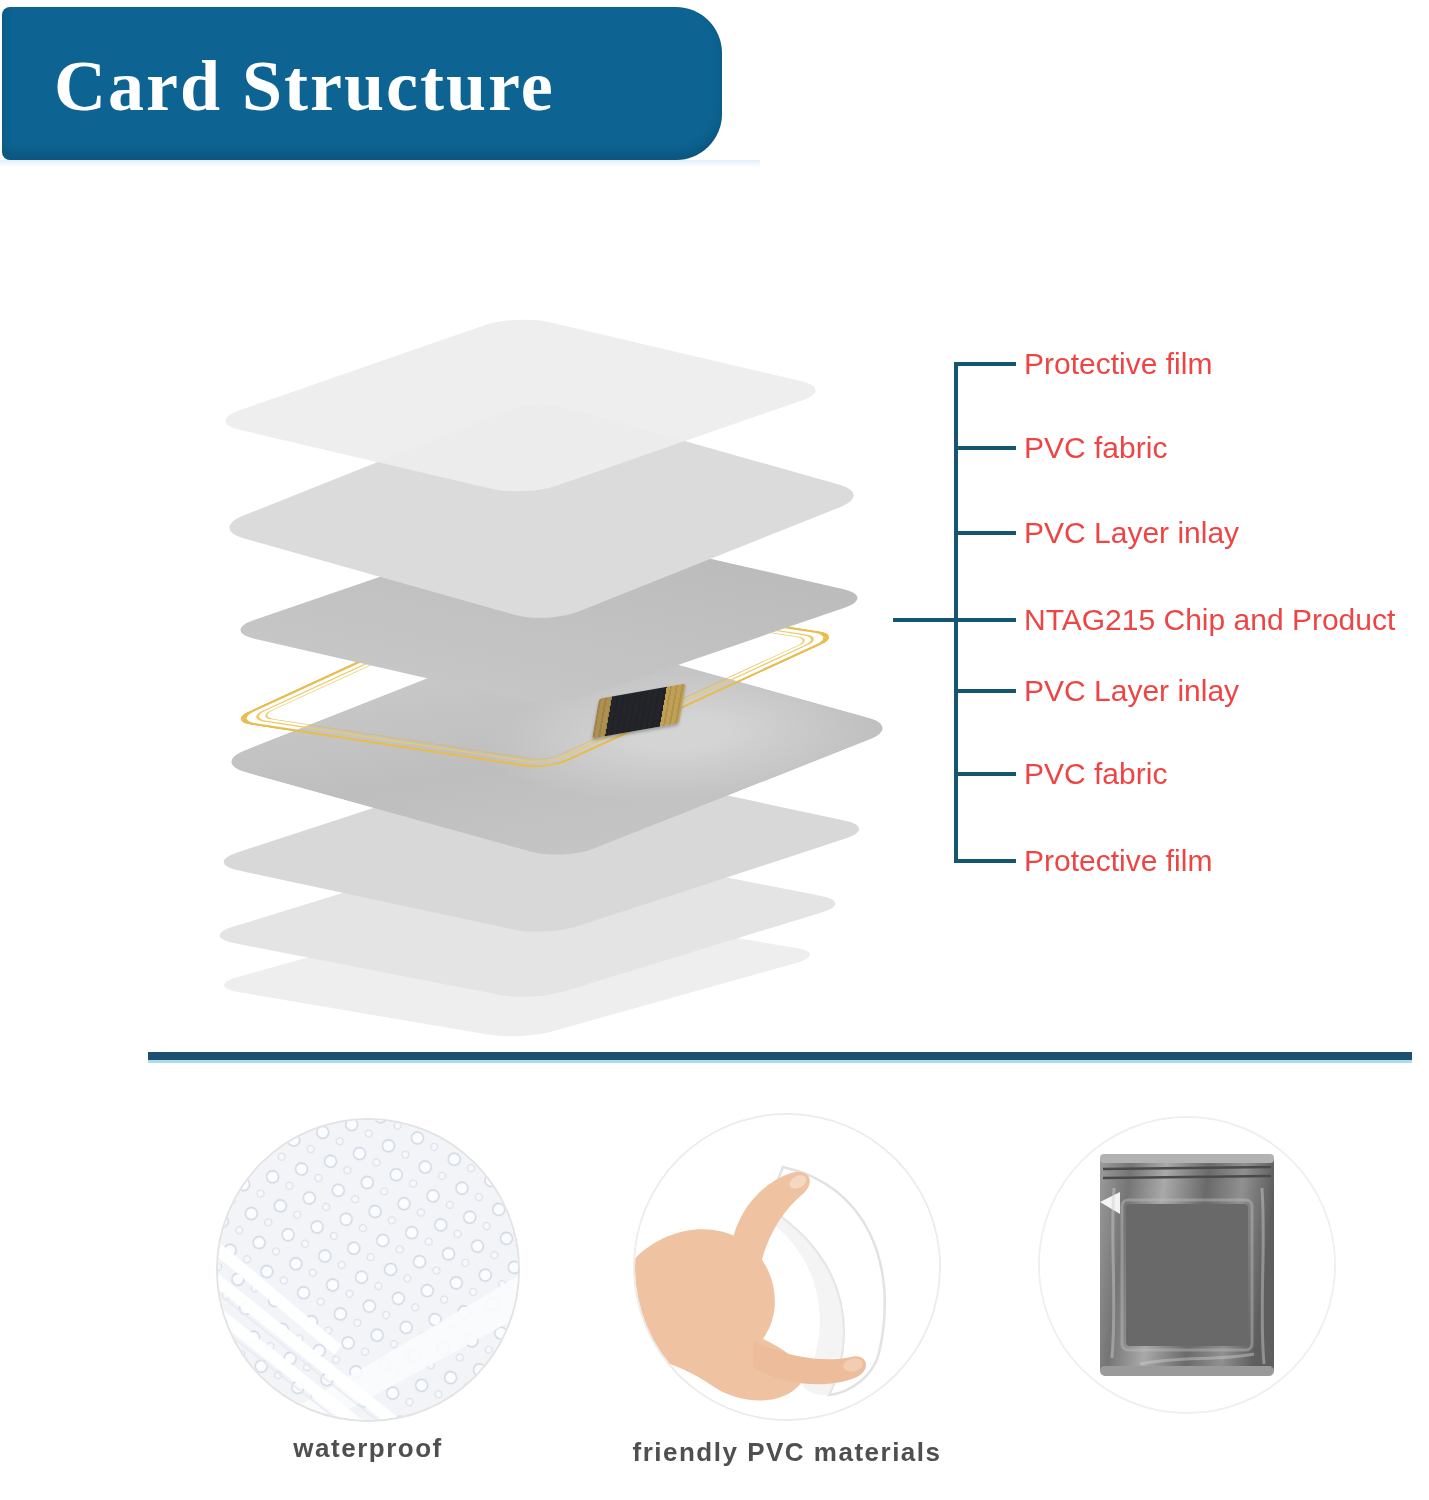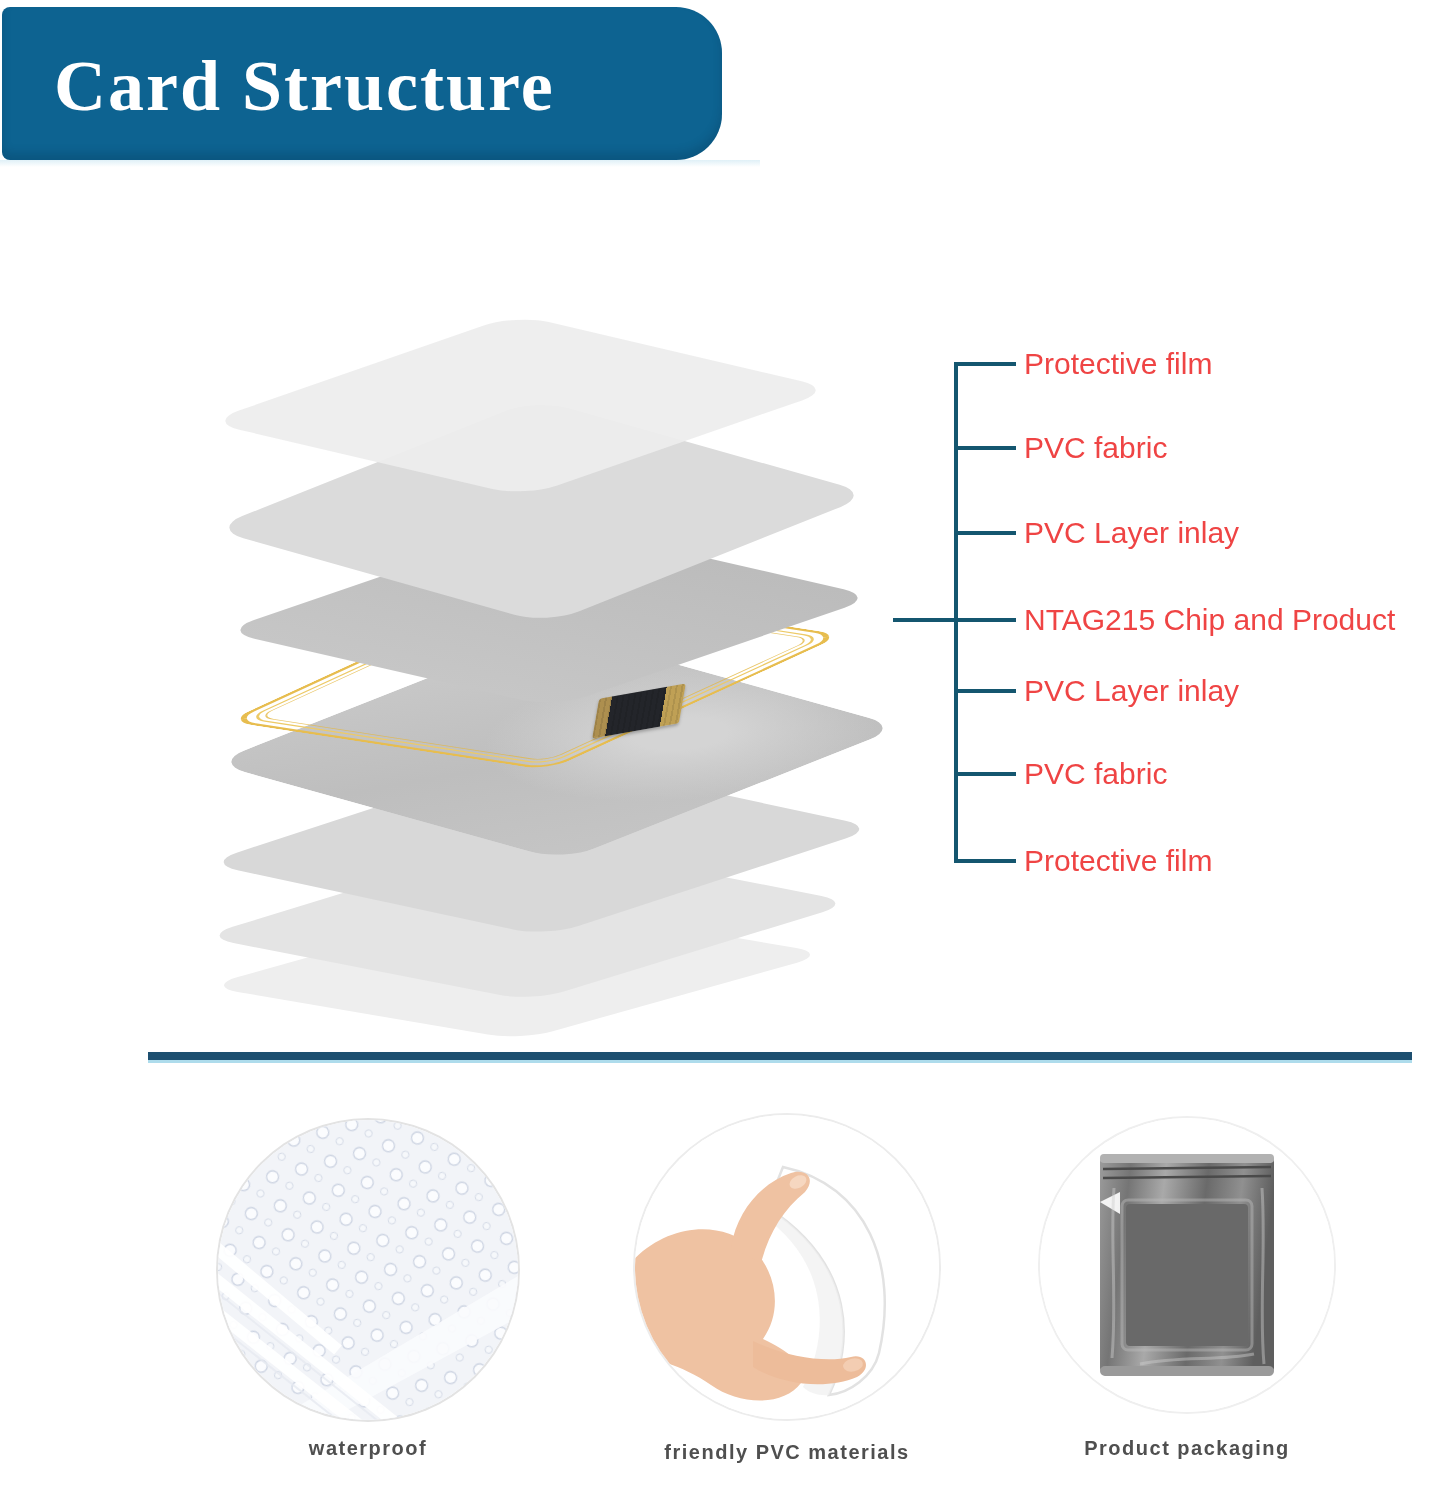--- a/index.html
+++ b/index.html
@@ -103,21 +103,21 @@
   .feature-circle{
     position:absolute;border-radius:50%;overflow:hidden;background:#fff;
     box-shadow:0 0 0 2px #E3E3E3;
   }
   .fc1{left:218px;top:1120px;width:300px;height:300px;}
   .fc2{left:635px;top:1115px;width:304px;height:304px;box-shadow:0 0 0 2px #ECECEC;}
   .fc3{left:1040px;top:1118px;width:294px;height:294px;box-shadow:0 0 0 2px #EFEFEF;}
   .feature-circle svg{display:block;}
 
   .caption{
-    position:absolute;font-weight:bold;color:#4F4F4F;font-size:20px;
+    position:absolute;font-weight:bold;color:#4F4F4F;font-size:26px;
     letter-spacing:1.5px;text-align:center;line-height:37px;
   }
   .cap1{left:168px;top:1430px;width:400px;}
   .cap2{left:527px;top:1434px;width:520px;}
   .cap3{left:987px;top:1430px;width:400px;}
 </style>
 </head>
 <body>
 
 <div class="stage">
@@ -229,15 +229,14 @@
         <path d="M100 246 C 140 238 180 243 214 236"></path>
       </g>
       <rect x="60" y="248" width="174" height="10" rx="5" fill="#9A9A9A"></rect>
     </svg>
   </div>
 
   <div class="caption cap1">waterproof</div>
   <div class="caption cap2">
     <div>friendly PVC materials</div>
   </div>
-  <div class="caption cap3">Product packaging</div>
 
 </div>
 
 </body></html>

